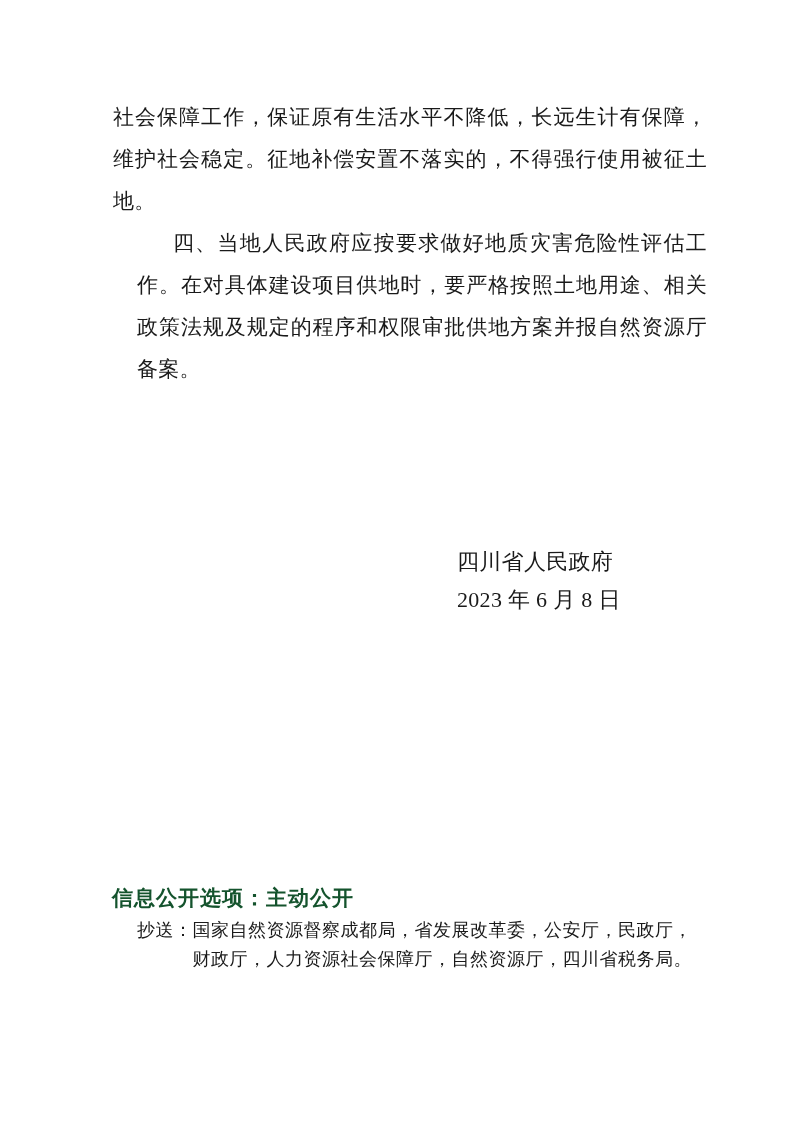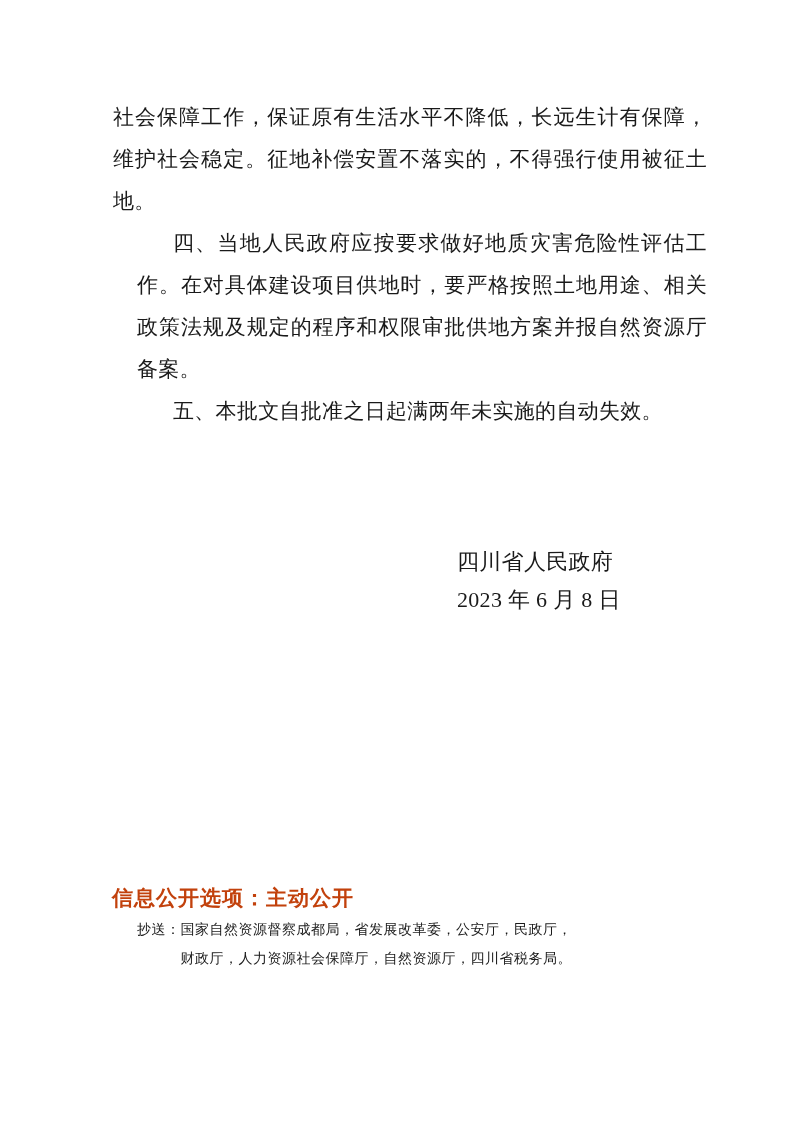--- a/index.html
+++ b/index.html
@@ -55,48 +55,46 @@
 
   .disclosure {
     position: absolute;
     left: 112px;
     top: 884px;
     font-family: "Liberation Sans", "DejaVu Sans", sans-serif;
     font-weight: 700;
     font-size: 21px;
     line-height: 28px;
     letter-spacing: 1px;
-    color: #c2410c;
+    color: #14532d;
     white-space: nowrap;
   }
 
   .cc {
     position: absolute;
     left: 137px;
     top: 916px;
     width: 575px;
-    font-size: 14px;
+    font-size: 18px;
     line-height: 29px;
     letter-spacing: 0.5px;
     display: flex;
     align-items: flex-start;
-    font-family: Liberation Mono, monospace;
   }
   .cc-label { flex: 0 0 auto; white-space: nowrap; }
   .cc-text  { white-space: pre-line; }
 </style>
 </head>
 <body>
 
 <div class="page">
 
   <div class="body-text">
     <p class="para">社会保障工作，保证原有生活水平不降低，长远生计有保障，维护社会稳定。征地补偿安置不落实的，不得强行使用被征土地。</p>
     <p class="para indent">四、当地人民政府应按要求做好地质灾害危险性评估工作。在对具体建设项目供地时，要严格按照土地用途、相关政策法规及规定的程序和权限审批供地方案并报自然资源厅备案。</p>
-    <p class="para indent">五、本批文自批准之日起满两年未实施的自动失效。</p>
   </div>
 
 
   <div class="signature">
     <div class="issuer">四川省人民政府</div>
     <div class="date">2023 年 6 月 8 日</div>
   </div>
 
   <div class="disclosure">信息公开选项：主动公开</div>
 

